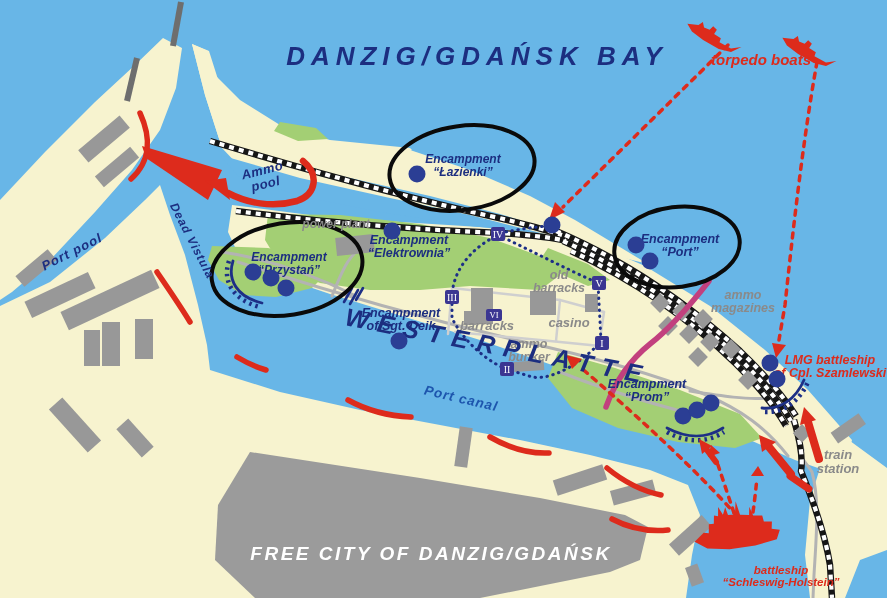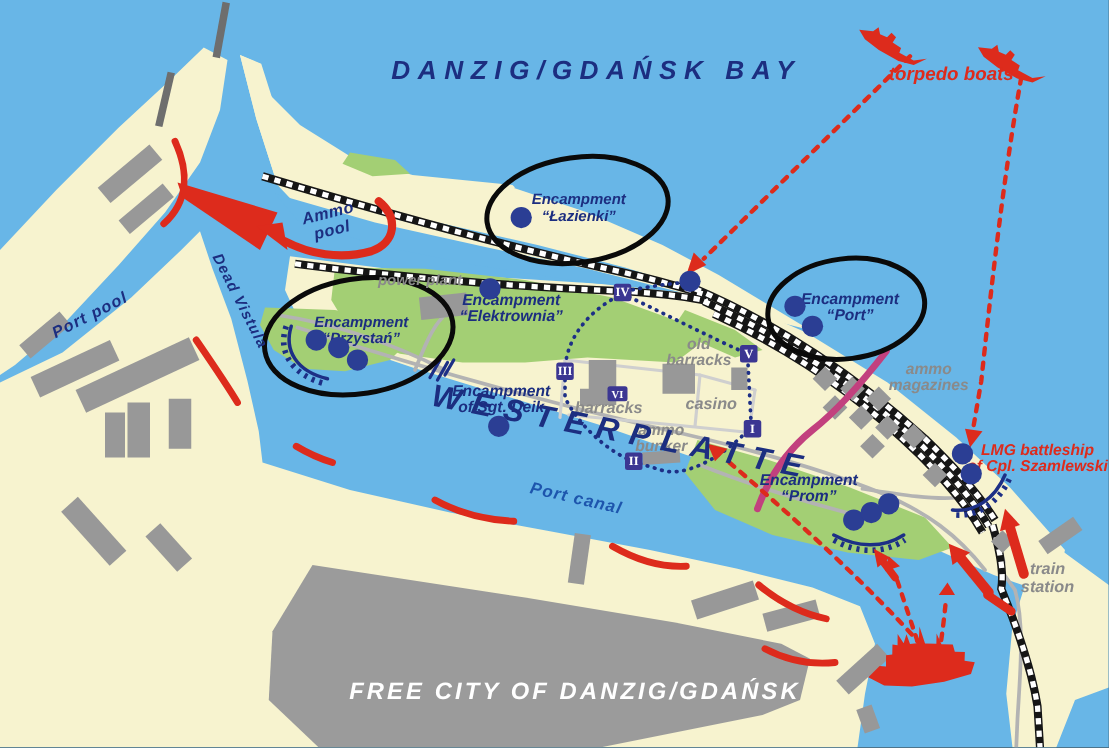--- a/index.html
+++ b/index.html
@@ -12,21 +12,21 @@
   #map-root{position:relative;width:887px;height:598px;overflow:hidden;
     font-family:"Liberation Sans",sans-serif;background:var(--water);}
   #map-svg{position:absolute;left:0;top:0;}
   #overlay{position:absolute;left:0;top:0;width:887px;height:598px;}
   .map-label{position:absolute;font-weight:bold;font-style:italic;
     text-align:center;line-height:1.05;white-space:nowrap;}
   .role-navy{color:var(--navy);} .role-red{color:var(--red);}
   .role-gray{color:var(--graylbl);} .role-white{color:var(--white);}
   .role-canal{color:var(--canal);}
   .post-badge{position:absolute;background:var(--badge);color:#fff;
-    font-family:"Liberation Serif",serif;font-weight:bold;
+    font-family:"Liberation Serif",serif;font-weight:normal;
     display:flex;align-items:center;justify-content:center;border-radius:2px;}
   .enc-dot{position:absolute;border-radius:50%;background:var(--dot);}
   
   .land{fill:var(--land);stroke:none;}
   .green{fill:var(--green);}
   .bldg{fill:var(--bldg);}
   .road{fill:none;stroke:var(--road);stroke-width:3;stroke-linecap:round;}
   .road-light{fill:none;stroke:var(--roadlight);stroke-width:2.5;stroke-linecap:round;}
   .rail{fill:none;stroke:#161616;stroke-width:6.5;stroke-linecap:butt;}
   .rail-dash{fill:none;stroke:#ffffff;stroke-width:4.2;stroke-dasharray:5 5;}
@@ -208,21 +208,21 @@
     </g>
 
     <g id="ellipse-layer">
         <ellipse cx="462" cy="168" rx="73" ry="42" transform="rotate(-8 462 168)" class="circle-mark"></ellipse>
         <ellipse cx="287" cy="269" rx="76" ry="46" transform="rotate(-9 287 269)" class="circle-mark"></ellipse>
         <ellipse cx="677" cy="247" rx="63" ry="40" transform="rotate(-7 677 247)" class="circle-mark"></ellipse>
       </g>
   </svg>
 
   <div id="overlay">
-      <div class="map-label role-navy" style="left: 477px; top: 57px; font-size: 21px; letter-spacing: 6px; transform: translate(-50%, -50%) rotate(0deg);">
+      <div class="map-label role-navy" style="left: 477px; top: 57px; font-size: 26px; letter-spacing: 6px; transform: translate(-50%, -50%) rotate(0deg);">
         <div>DANZIG/GDAŃSK BAY</div>
       </div>
       <div class="map-label role-red" style="left: 761px; top: 60px; font-size: 15px; letter-spacing: 0px; transform: translate(-50%, -50%) rotate(0deg);">
         <div>torpedo boats</div>
       </div>
       <div class="map-label role-navy" style="left: 264px; top: 177px; font-size: 13px; letter-spacing: 0.5px; transform: translate(-50%, -50%) rotate(-14deg);">
         <div>Ammo</div>
         <div>pool</div>
       </div>
       <div class="map-label role-navy" style="left: 192px; top: 241px; font-size: 12px; letter-spacing: 1px; transform: translate(-50%, -50%) rotate(63deg);">
@@ -283,22 +283,26 @@
         <div>of Cpl. Szamlewski</div>
       </div>
       <div class="map-label role-gray" style="left: 838px; top: 414px; font-size: 13px; letter-spacing: 0px; transform: translate(-50%, -50%) rotate(0deg); margin-top: 48px;">
         <div>train</div>
         <div>station</div>
       </div>
       <div class="map-label role-navy" style="left: 647px; top: 391px; font-size: 12.5px; letter-spacing: 0px; transform: translate(-50%, -50%) rotate(0deg);">
         <div>Encampment</div>
         <div>“Prom”</div>
       </div>
-      <div class="map-label role-white" style="left: 431px; top: 554px; font-size: 19px; letter-spacing: 2.5px; transform: translate(-50%, -50%) rotate(0deg); margin-left: 29px;">
+      <div class="map-label role-white" style="left: 431px; top: 554px; font-size: 19px; letter-spacing: 2.5px; transform: translate(-50%, -50%) rotate(0deg);">
         <div>FREE CITY OF DANZIG/GDAŃSK</div>
+      </div>
+      <div class="map-label role-red" style="left: 781px; top: 576px; font-size: 11.5px; letter-spacing: 0px; transform: translate(-50%, -50%) rotate(0deg);">
+        <div>battleship</div>
+        <div>“Schleswig-Holstein”</div>
       </div>
       <div class="post-badge" style="width: 14px; height: 14px; font-size: 10px; left: 602px; top: 343px; transform: translate(-50%, -50%);">I</div>
       <div class="post-badge" style="width: 14px; height: 14px; font-size: 10px; left: 507px; top: 369px; transform: translate(-50%, -50%);">II</div>
       <div class="post-badge" style="width: 14px; height: 14px; font-size: 10px; left: 452px; top: 297px; transform: translate(-50%, -50%);">III</div>
       <div class="post-badge" style="width: 14px; height: 14px; font-size: 10px; left: 498px; top: 234px; transform: translate(-50%, -50%);">IV</div>
       <div class="post-badge" style="width: 14px; height: 14px; font-size: 10px; left: 599px; top: 283px; transform: translate(-50%, -50%);">V</div>
       <div class="post-badge" style="width: 16px; height: 12px; font-size: 8.5px; left: 494px; top: 315px; transform: translate(-50%, -50%);">VI</div>
       <div class="enc-dot" style="width: 17px; height: 17px; left: 417px; top: 174px; transform: translate(-50%, -50%);"></div>
       <div class="enc-dot" style="width: 17px; height: 17px; left: 392px; top: 231px; transform: translate(-50%, -50%);"></div>
       <div class="enc-dot" style="width: 17px; height: 17px; left: 552px; top: 225px; transform: translate(-50%, -50%);"></div>

